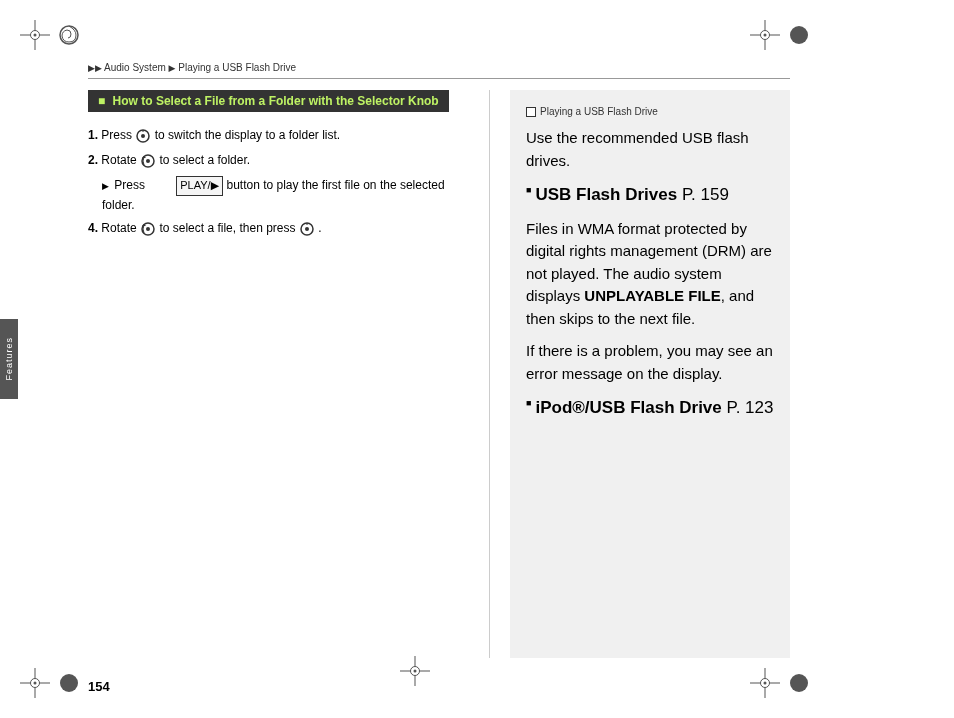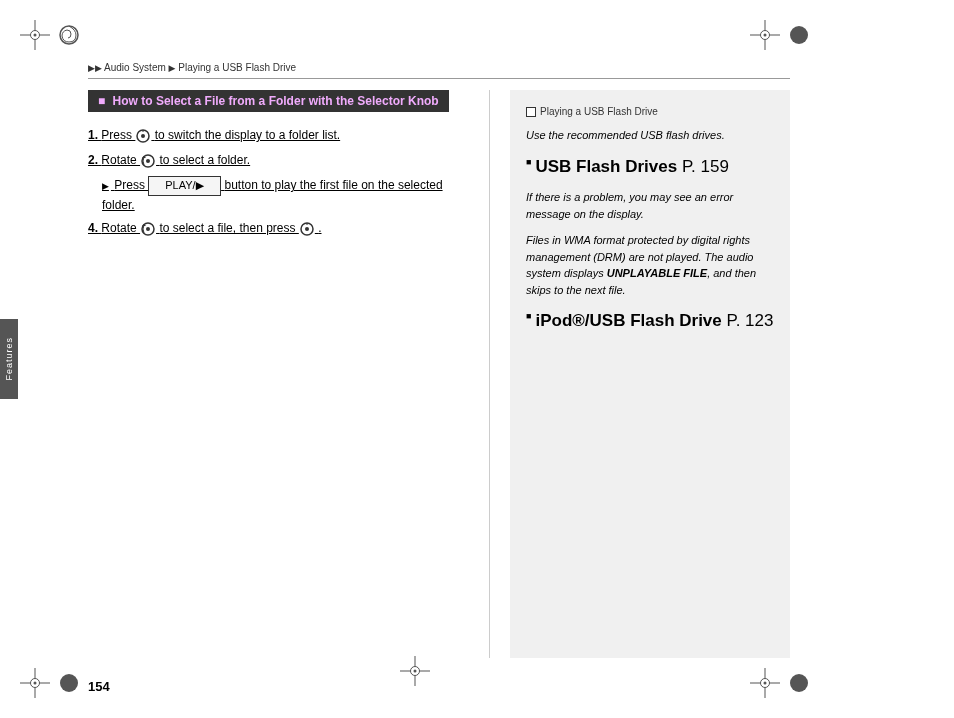--- a/index.html
+++ b/index.html
@@ -143,33 +143,32 @@
 
     
     .left-col {
       flex: 1;
       padding-right: 20px;
     }
 
     
     .section-heading {
       background: #333;
-      color: #f0abfc;
+      color: #bef264;
       padding: 4px 10px;
       font-size: 12px;
       font-weight: bold;
       margin-bottom: 14px;
       display: inline-block;
     }
 
     
     .steps {
       font-size: 12px;
       line-height: 1.6;
-      text-decoration: underline;
     }
 
     .step {
       margin-bottom: 6px;
     }
 
     .step-num {
       font-weight: bold;
     }
 
@@ -180,25 +179,26 @@
 
     .sub-step .arrow {
       font-size: 9px;
       margin-right: 2px;
     }
 
     
     .btn-inline {
       display: inline-block;
       border: 1px solid #333;
-      padding: 0px 16px;
+      padding: 0px 3px;
       font-size: 11px;
       background: #f5f5f5;
       vertical-align: middle;
       font-weight: normal;
+      margin-left: 28px;
     }
 
     
     .right-col {
       width: 280px;
       background: #f0f0f0;
       padding: 14px 16px;
       font-size: 11px;
       line-height: 1.5;
     }
@@ -216,23 +216,22 @@
       width: 10px;
       height: 10px;
       border: 1px solid #333;
       display: inline-block;
       background: #fff;
       flex-shrink: 0;
     }
 
     .right-col p {
       margin-bottom: 10px;
-      font-size: 11px;
+      font-size: 15px;
       line-height: 1.5;
-      font-style: italic;
     }
 
     .right-col .ref-link {
       display: flex;
       align-items: flex-start;
       gap: 4px;
       margin-bottom: 10px;
     }
 
     .ref-arrow {
@@ -451,26 +450,26 @@
       </p>
 
       <div class="ref-link">
         <span class="ref-arrow">■</span>
         <span class="ref-text">
           <strong>USB Flash Drives</strong><span> P. 159</span>
         </span>
       </div>
 
       <p>
-        <span>If there is a problem, you may see an error message on the display.</span>
-      </p>
-
-      <p>
         Files in WMA format protected by digital rights management (DRM) are not played.
         The audio system displays <strong>UNPLAYABLE FILE</strong>, and then skips to the next file.
+      </p>
+
+      <p>
+        <span>If there is a problem, you may see an error message on the display.</span>
       </p>
 
       <div class="ref-link">
         <span class="ref-arrow">■</span>
         <span class="ref-text">
           <strong>iPod®/USB Flash Drive</strong><span> P. 123</span>
         </span>
       </div>
 
     </div>

